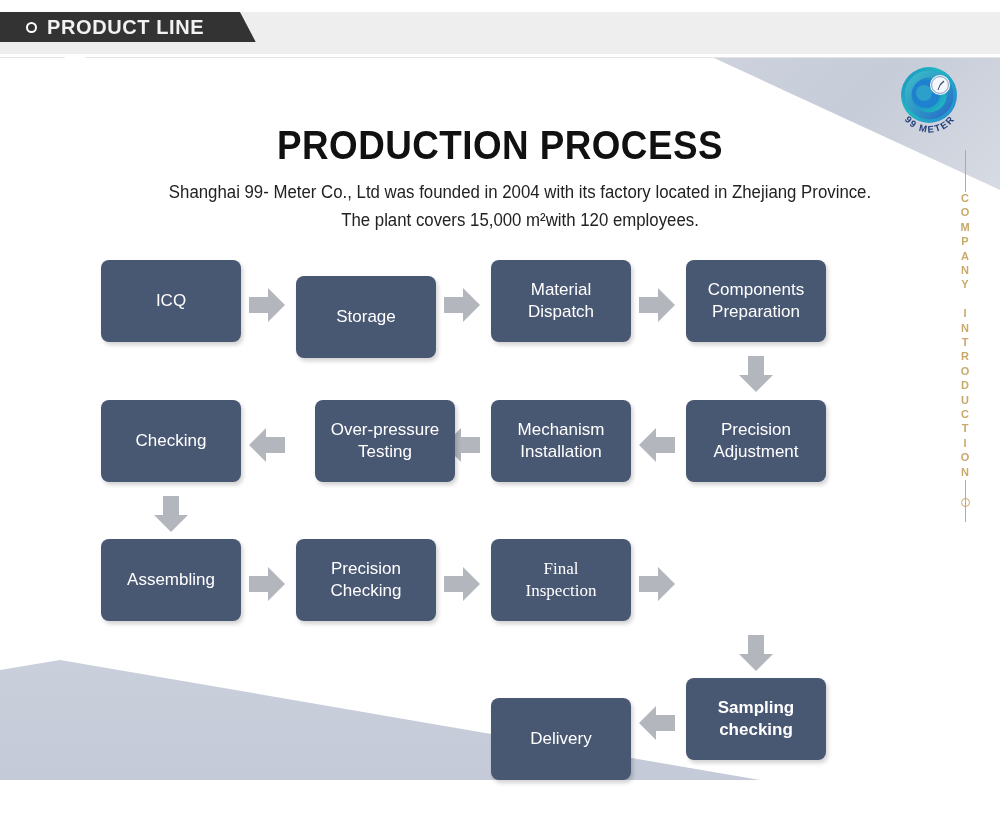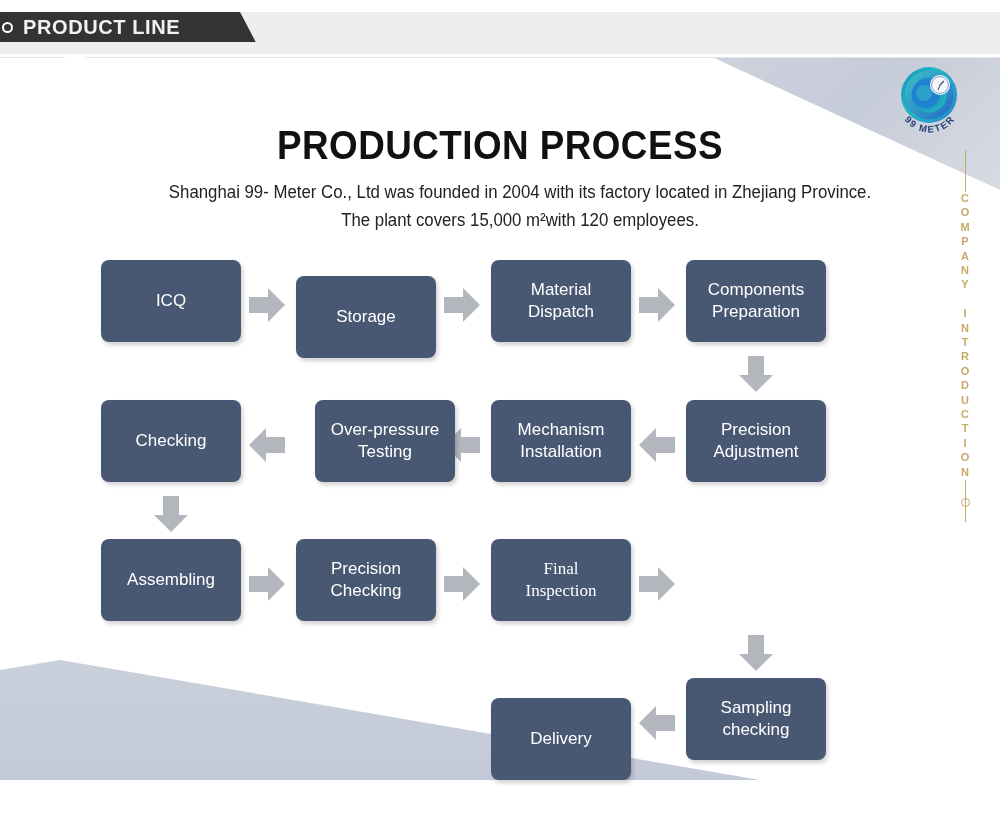--- a/index.html
+++ b/index.html
@@ -37,21 +37,21 @@
   }
 
   .header-tab {
     position: absolute;
     left: 0; top: 12px;
     width: 262px; height: 30px;
     background: #333333;
     clip-path: polygon(0 0, 240px 0, 262px 42px, 0 42px);
     display: flex;
     align-items: center;
-    padding-left: 2px;
+    padding-left: 26px;
   }
 
   .header-dot {
     width: 11px; height: 11px;
     border: 2.4px solid #ffffff;
     border-radius: 50%;
     margin-right: 10px;
     flex: 0 0 auto;
   }
 
@@ -294,18 +294,18 @@
 
     <div class="node" style="left:101px; top:539px;">Assembling</div>
     <div class="arrow arrow-right" style="left:249px; top:567px;"></div>
     <div class="node" style="left:296px; top:539px;">Precision<br>Checking</div>
     <div class="arrow arrow-right" style="left:444px; top:567px;"></div>
     <div class="node" style="left:491px; top:539px;font-family:Liberation Serif, serif;">Final<br>Inspection</div>
     <div class="arrow arrow-right" style="left:639px; top:567px;"></div>
 
     <div class="arrow arrow-down" style="left:739px; top:635px;"></div>
 
-    <div class="node" style="left:686px; top:678px;">Sampling<br>checking</div>
+    <div class="node" style="left:686px; top:678px;font-weight:bold;">Sampling<br>checking</div>
     <div class="arrow arrow-left" style="left:639px; top:706px;"></div>
     <div class="node" style="left:491px; top:698px;">Delivery</div>
 
   </div>
 </div>
 
 </body></html>

